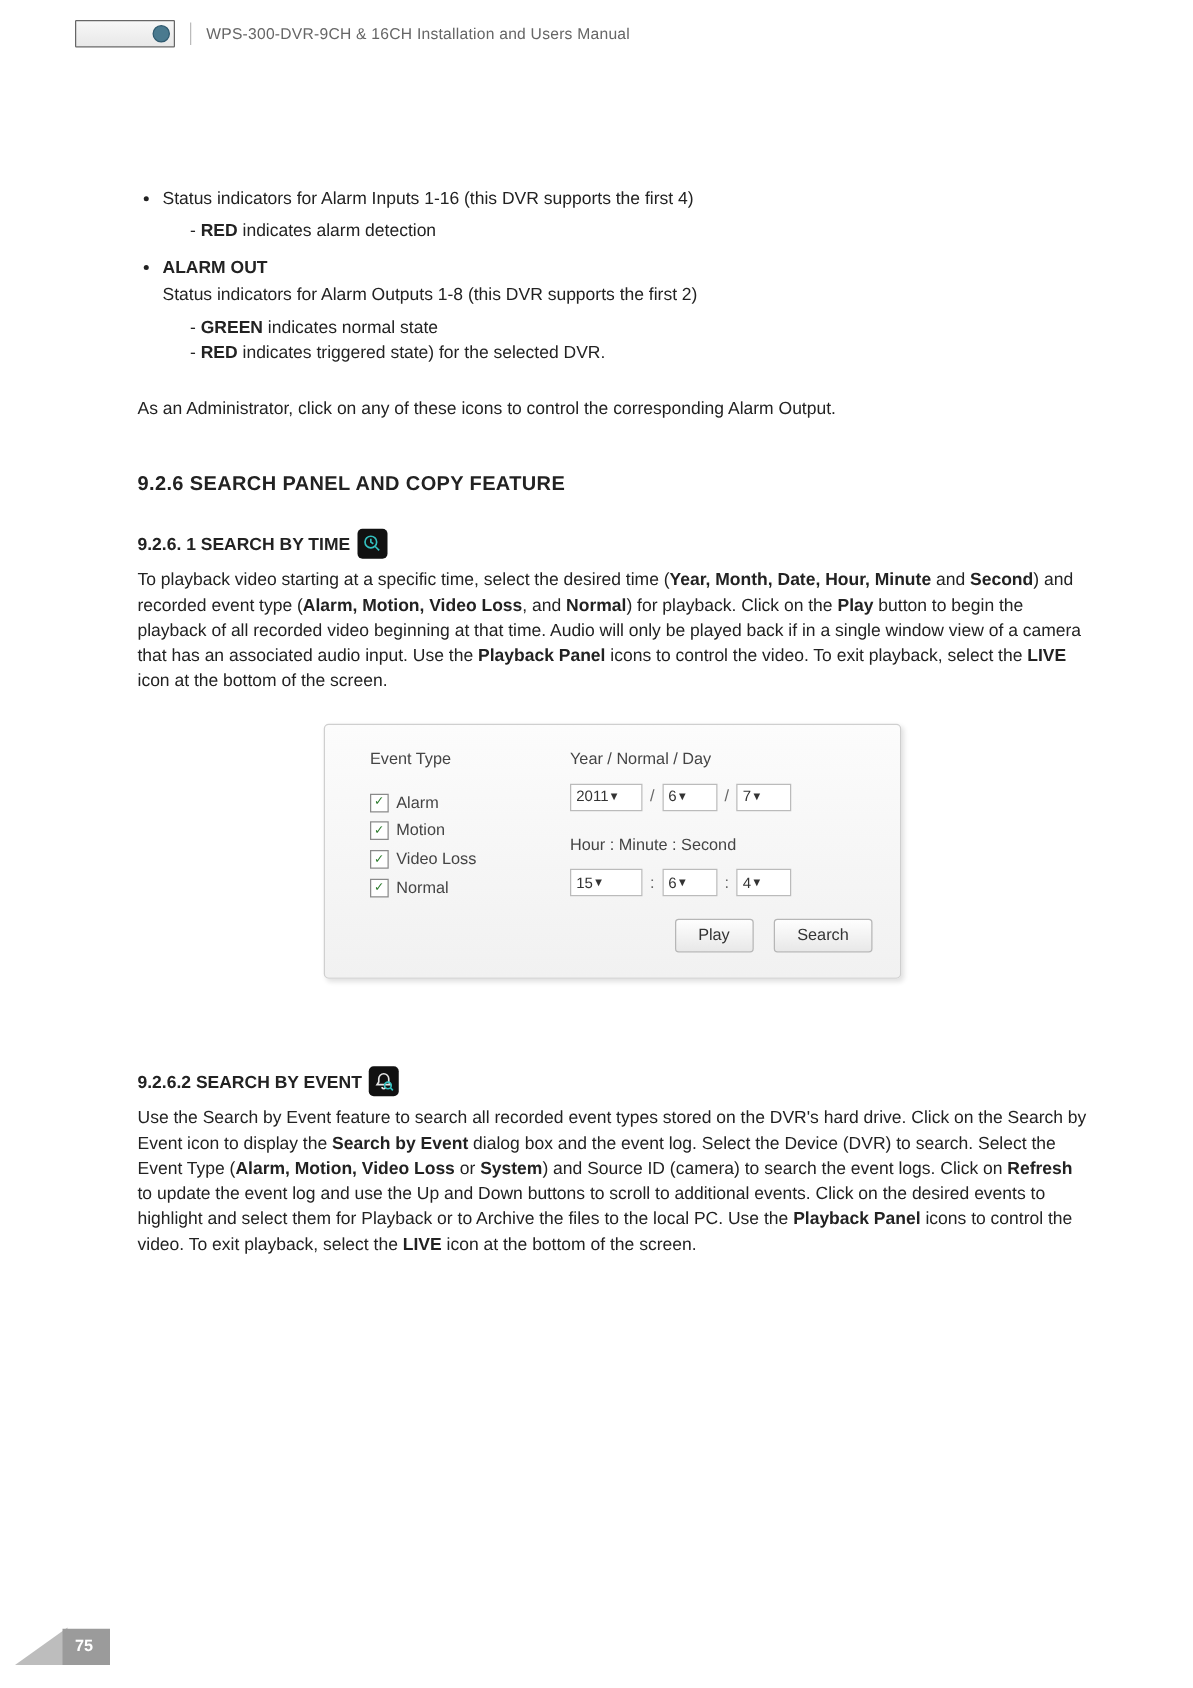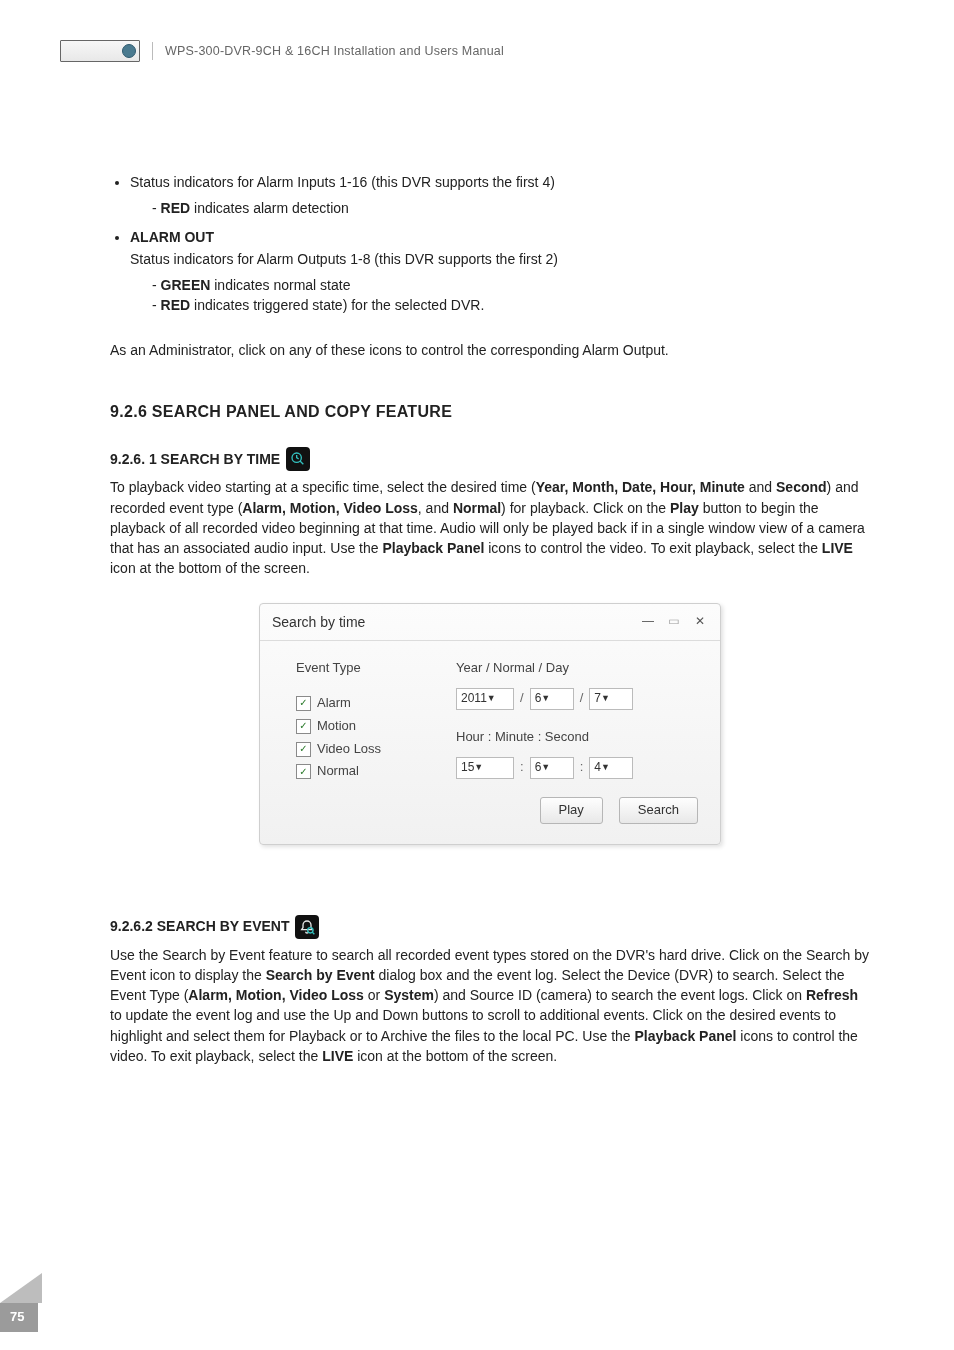--- a/index.html
+++ b/index.html
@@ -1,16 +1,16 @@
 <!DOCTYPE html>
 <html><head>
 <meta charset="utf-8">
 <style>
   html,body{margin:0;padding:0;background:#fff;color:#222;font-family:"Century Gothic","Avenir","Segoe UI",Arial,sans-serif;font-size:14px;line-height:1.45;}
-  .page{width:954px;min-height:1350px;margin:0 auto;position:relative;box-sizing:border-box;padding:40px 60px 40px 60px;border-radius:11px;}
+  .page{width:954px;min-height:1350px;margin:0 auto;position:relative;box-sizing:border-box;padding:16px 60px 40px 60px;border-radius:11px;}
   .topbar{display:flex;align-items:center;gap:12px;margin-bottom:110px;}
   .logo-box{width:80px;height:22px;border:1px solid #666;background:linear-gradient(#f7f7f7,#e8e8e8);border-radius:1px;display:flex;align-items:center;justify-content:flex-end;padding-right:3px;box-sizing:border-box;}
   .logo-dot{width:12px;height:12px;border-radius:50%;background:#4a7a8f;border:1px solid #2f5a6f;}
   .topbar-sep{width:1px;height:18px;background:#bbb;}
   .doc-title{color:#666;font-size:12.5px;letter-spacing:.2px;}
   .content{padding-left:50px;max-width:760px;}
   ul.outer{list-style:disc;margin:0 0 24px 0;padding-left:20px;}
   ul.outer>li{margin-bottom:2px;}
   .item-head{font-weight:bold;}
   .item-desc{margin:2px 0 6px 0;}
@@ -38,21 +38,21 @@
   .col-right{flex:1;}
   .grp-label{margin-bottom:10px;color:#444;}
   .pick-row{display:flex;align-items:center;gap:6px;margin-bottom:18px;}
   .pick-cell{background:#fff;border:1px solid #bbb;height:20px;min-width:48px;padding:0 4px;display:flex;align-items:center;font-size:12px;color:#333;}
   .pick-cell.small{min-width:34px;}
   .caret{font-size:9px;color:#333;}
   .sep{color:#666;}
   .btn-row{display:flex;gap:16px;justify-content:flex-end;margin-top:6px;}
   .btn{background:linear-gradient(#fefefe,#e8e8e8);border:1px solid #b6b6b6;border-radius:3px;padding:3px 18px;font-size:13px;color:#333;font-family:"Segoe UI",Arial,sans-serif;}
   
-  .footer{position:absolute;left:0;bottom:18px;display:flex;align-items:flex-end;flex-direction:column;}
+  .footer{position:absolute;left:12px;bottom:18px;display:flex;align-items:flex-end;}
   .footer-tri{width:0;height:0;border-left:42px solid transparent;border-bottom:30px solid #bdbdbd;margin-right:-4px;}
   .footer-num{background:#9b9b9b;color:#fff;font-weight:bold;font-size:13px;padding:5px 14px 5px 10px;}
 </style>
 </head>
 <body>
 
 <div class="page">
   <div class="topbar">
     <div class="logo-box">
         <span class="logo-dot"></span>
@@ -90,28 +90,20 @@
             <path d="M10 6v4l3 2"></path>
             <path d="M15 15l5 5"></path>
           </svg>
       </span>
     </h3>
     <p class="body">
       <span>To playback video starting at a specific time, select the desired time (</span><span class="b">Year, Month, Date, Hour, Minute</span><span> and </span><span class="b">Second</span><span>) and recorded event type (</span><span class="b">Alarm, Motion, Video Loss</span><span>, and </span><span class="b">Normal</span><span>) for playback.  Click on the </span><span class="b">Play</span><span> button to begin the playback of all recorded video beginning at that time.  Audio will only be played back if in a single window view of a camera that has an associated audio input.  Use the </span><span class="b">Playback Panel</span><span> icons to control the video.  To exit playback, select the </span><span class="b">LIVE</span><span> icon at the bottom of the screen.</span>
     </p>
 
     <div class="dialog">
-      <div class="dlg-titlebar">
-        <div class="dlg-title">Search by time</div>
-        <div class="win-btns">
-          <div class="win-btn active">—</div>
-          <div class="win-btn">▭</div>
-          <div class="win-btn active">✕</div>
-        </div>
-      </div>
       <div class="dlg-body">
         <div class="col-left">
           <div class="evt-head">Event Type</div>
           <div class="chk-row">
               <span class="chk">✓</span>
               <span>Alarm</span>
             </div>
           <div class="chk-row">
               <span class="chk">✓</span>
               <span>Motion</span>

